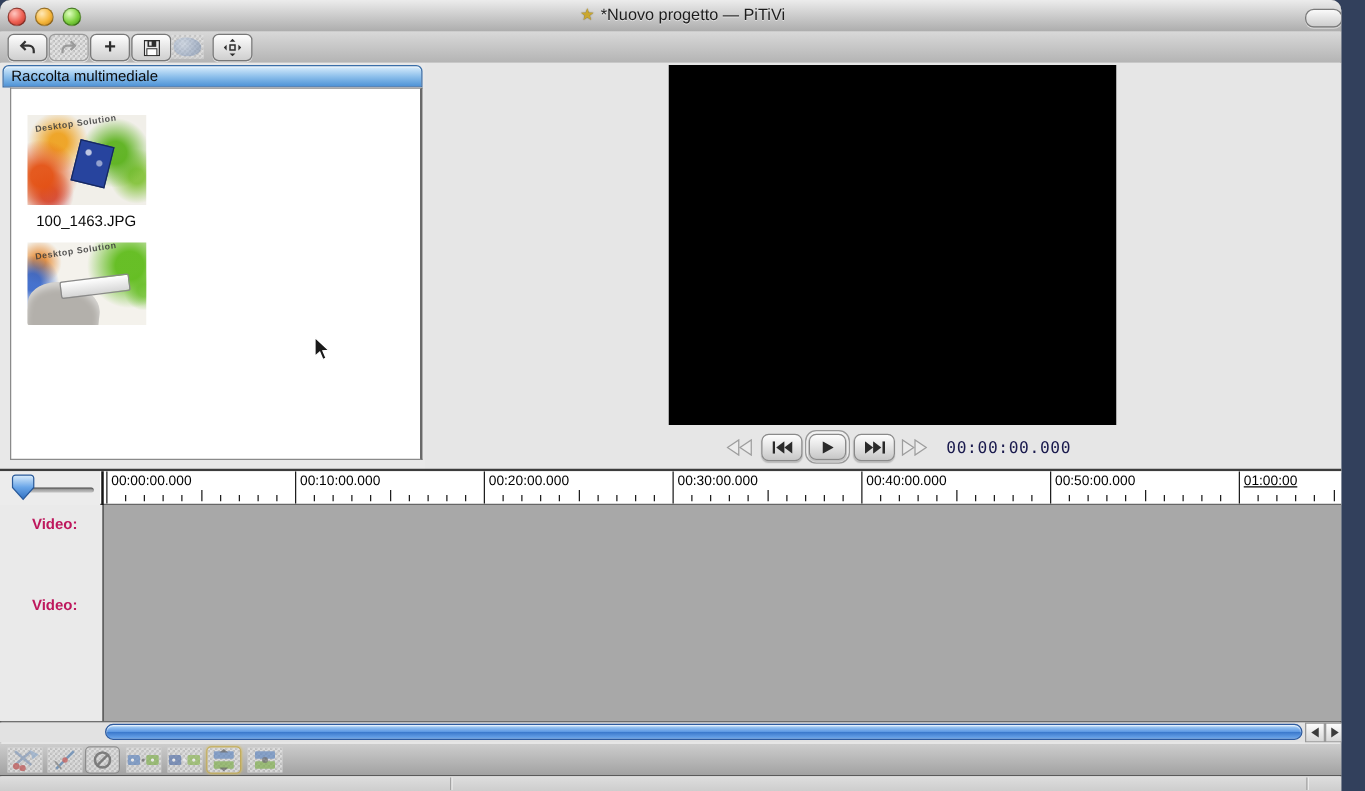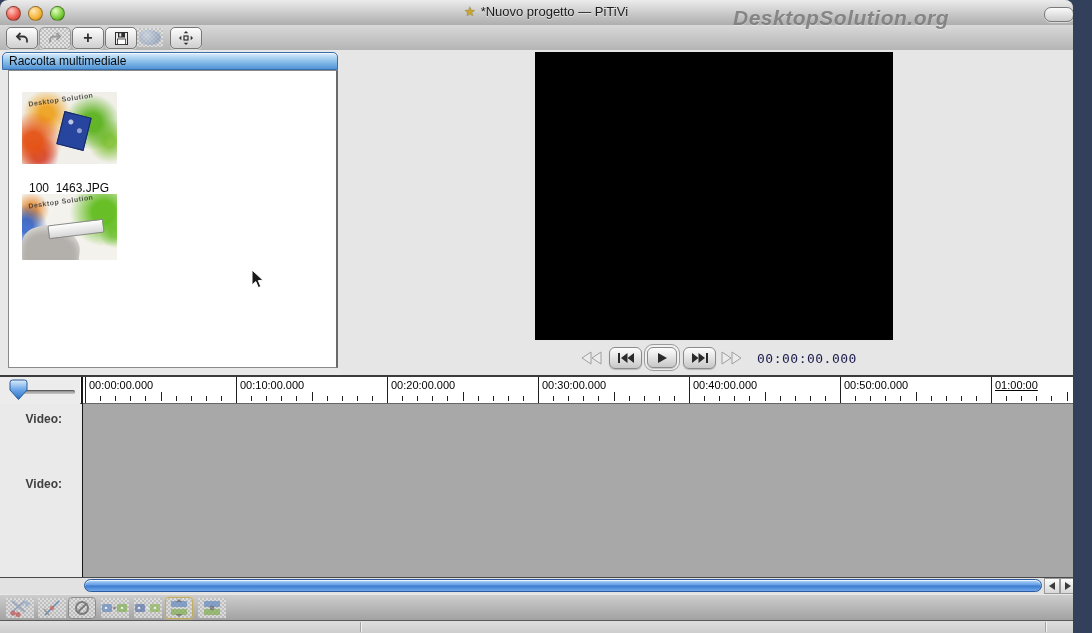--- a/index.html
+++ b/index.html
@@ -40,21 +40,21 @@
   
   .left-pane{position:absolute;left:0;top:50px;width:340px;height:328px;background:#e8e8e8;}
   .right-pane{position:absolute;left:340px;top:50px;width:752px;height:328px;background:#e6e6e6;}
   .tab{position:absolute;left:2px;top:52px;width:336px;height:18px;box-sizing:border-box;
     border:1px solid #3a6ea8;border-radius:5px 5px 0 0;
     background:linear-gradient(#dbeefc,#8fc1ec 50%,#4f93d6);
     font-size:12px;color:#0b0b0b;padding:1px 6px;box-shadow:inset 0 1px 0 rgba(255,255,255,.6);}
   .medialist{position:absolute;left:8px;top:70px;width:330px;height:298px;box-sizing:border-box;
     background:#fff;border:1px solid #8a8a8a;border-right:2px solid #6a6a6a;}
   .mitem{position:absolute;text-align:center;}
-  .mlabel{font-size:12px;color:#0a0a0a;line-height:14px;margin-top:17px;}
+  .mlabel{font-size:12px;color:#0a0a0a;line-height:14px;margin-top:6px;}
   .thumb{position:relative;width:95px;height:72px;margin:5px auto 0;overflow:hidden;}
   .thumb-stamp{position:absolute;left:6px;top:4px;font-size:7px;font-weight:bold;color:rgba(55,55,55,.85);
     transform:rotate(-8deg);white-space:nowrap;letter-spacing:.5px;}
   .thumb-jpg{background:
     radial-gradient(circle at 12% 68%,rgba(228,82,20,.95) 0 9%,rgba(228,82,20,0) 30%),
     radial-gradient(circle at 26% 30%,rgba(238,158,22,.9) 0 8%,rgba(238,158,22,0) 28%),
     radial-gradient(circle at 18% 88%,rgba(200,40,40,.8) 0 6%,rgba(200,40,40,0) 20%),
     radial-gradient(circle at 74% 42%,rgba(92,178,30,.95) 0 11%,rgba(92,178,30,0) 34%),
     radial-gradient(circle at 92% 68%,rgba(120,190,40,.85) 0 6%,rgba(120,190,40,0) 22%),
     #f1efe9;}
@@ -98,21 +98,21 @@
   .zhandle{position:absolute;left:9px;top:2px;}
   .ruler{position:absolute;left:80px;top:377px;width:1012px;height:27px;box-sizing:border-box;background:#fff;
     border-bottom:1px solid #666;overflow:hidden;}
   .tick{position:absolute;width:1px;background:#1e1e1e;}
   .tick.major{top:0;bottom:0;}
   .tick.med{bottom:2px;height:9px;}
   .tick.min{bottom:2px;height:5px;}
   .rlabel{position:absolute;top:2px;font-size:11px;color:#000;white-space:nowrap;}
   .darkcol{position:absolute;left:81px;top:377px;width:2px;height:200px;background:#161616;}
   .trackhead{position:absolute;left:0;top:404px;width:82px;height:173px;background:#eaeaea;}
-  .tracklabel{position:absolute;left:0;width:62px;text-align:right;font-size:12px;font-weight:bold;color:#404040;}
+  .tracklabel{position:absolute;left:0;width:62px;text-align:right;font-size:12px;font-weight:bold;color:#be185d;}
   .tracks{position:absolute;left:83px;top:404px;width:995px;height:173px;background:#a8a8a8;}
   .vscroll{position:absolute;left:1078px;top:404px;width:14px;height:173px;background:#e4e4e4;
     border-left:1px solid #9a9a9a;box-sizing:border-box;}
   .vthumb{position:absolute;left:1px;top:1px;width:11px;height:139px;border-radius:6px;border:1px solid #2d5a9e;
     background:linear-gradient(90deg,#3d74c4,#9cc8f4 40%,#5b97e0 75%,#3a6fc0);box-sizing:border-box;
     box-shadow:inset 0 0 2px rgba(255,255,255,.8);}
   .sbtn{position:absolute;box-sizing:border-box;border:1px solid #9a9a9a;
     background:linear-gradient(#fcfcfc,#d8d8d8);display:flex;align-items:center;justify-content:center;}
   .vscroll .sbtn{left:0;width:13px;height:15px;}
   .tline2{position:absolute;left:0;top:577px;width:1092px;height:1px;background:#4a4a4a;}
@@ -143,21 +143,20 @@
 
 <div class="window">
 
   <div class="titlebar">
     <div class="tl close"></div>
     <div class="tl min"></div>
     <div class="tl max"></div>
     <div class="titlewrap"><span class="star"></span><span>*Nuovo progetto — PiTiVi</span></div>
     <div class="pill"></div>
   </div>
-  <div class="watermark">DesktopSolution.org</div>
 
   <div class="toolbar">
     <div class="tbtn" style="left:6px;">
       <svg width="14" height="12" viewBox="0 0 14 12">
           <path d="M5.5 1 L2 4.5 L5.5 8" fill="none" stroke="#333" stroke-width="1.8"></path>
           <path d="M2.3 4.5 H8 a4 4 0 0 1 4 4 V10.5" fill="none" stroke="#333" stroke-width="1.8"></path>
         </svg>
     </div>
     <div class="tbtn disabled checker" style="left:39px;">
       <svg width="14" height="12" viewBox="0 0 14 12">

